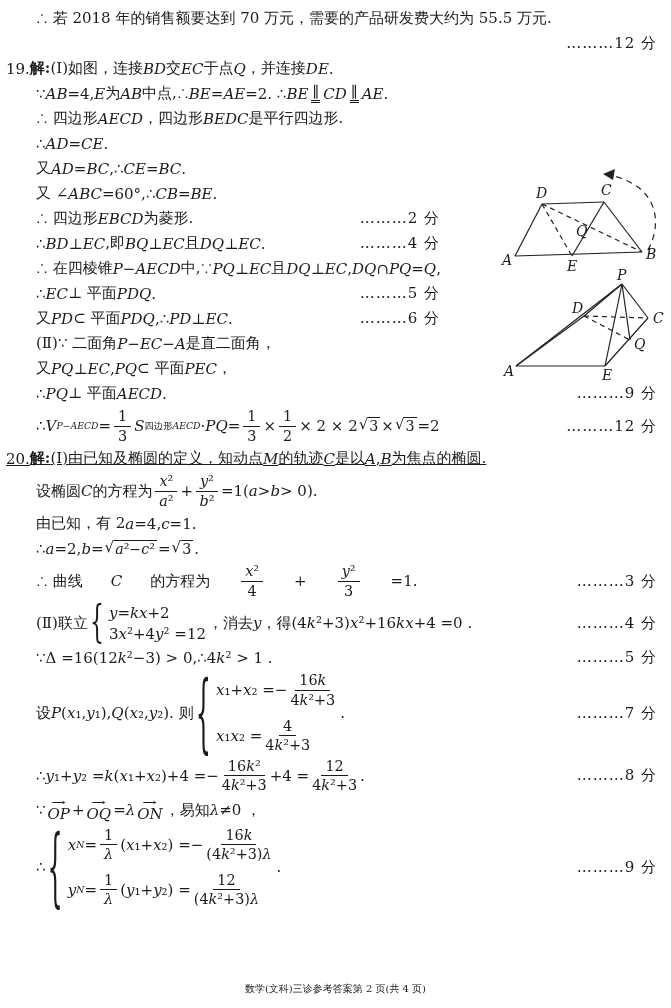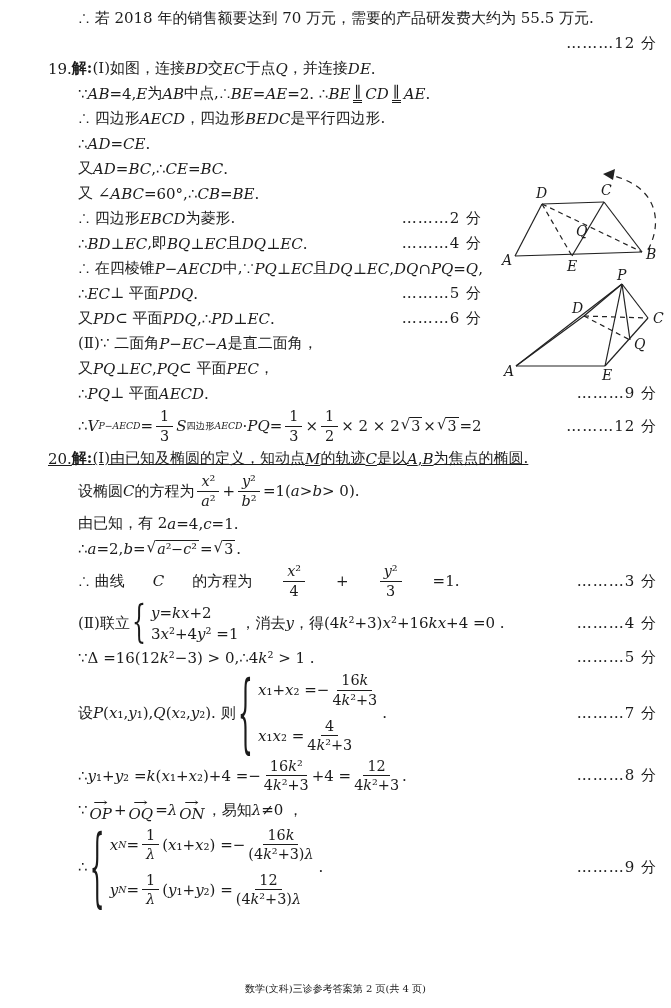--- a/index.html
+++ b/index.html
@@ -8,21 +8,21 @@
     width:671px;height:1008px;
     margin:0 auto;
     background:#ffffff;
     color:#1b1b1b;
     font-family:"DejaVu Serif","Liberation Serif",serif;
     font-size:15px;
     overflow:hidden;
     box-sizing:border-box;
     padding-top:8px;
   }
-  #content{position:relative;z-index:2;padding-left:42px;}
+  #content{position:relative;z-index:2;}
   .line{
     display:flex;align-items:center;
     margin:0 14px 4px 36px;
     min-height:21px;
     white-space:nowrap;
   }
   .line.noindent{margin-left:6px;}
   .line.mid{width:404px;margin-right:0;}
   .score{margin-left:auto;white-space:nowrap;letter-spacing:1px;}
   .up{font-style:normal;}
@@ -443,21 +443,21 @@
                 <span class="it">y</span>
                 <span class="up"> =</span>
                 <span class="it">kx</span>
                 <span class="up"> +2</span>
               </span>
               <span class="srow">
                 <span class="up">3</span>
                 <span class="it">x</span>
                 <span class="up">²+4</span>
                 <span class="it">y</span>
-                <span class="up">² =1</span>
+                <span class="up">² =12</span>
               </span>
             </span>
           </span>
           <span class="up">，消去 </span>
           <span class="it">y</span>
           <span class="up"> ，得(4</span>
           <span class="it">k</span>
           <span class="up">²+3)</span>
           <span class="it">x</span>
           <span class="up">²+16</span>

